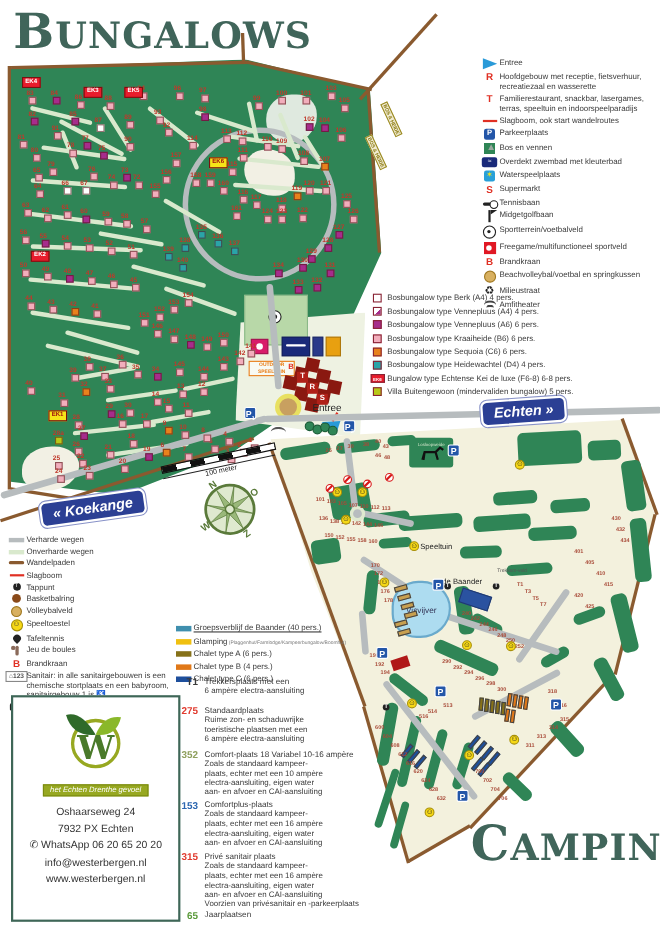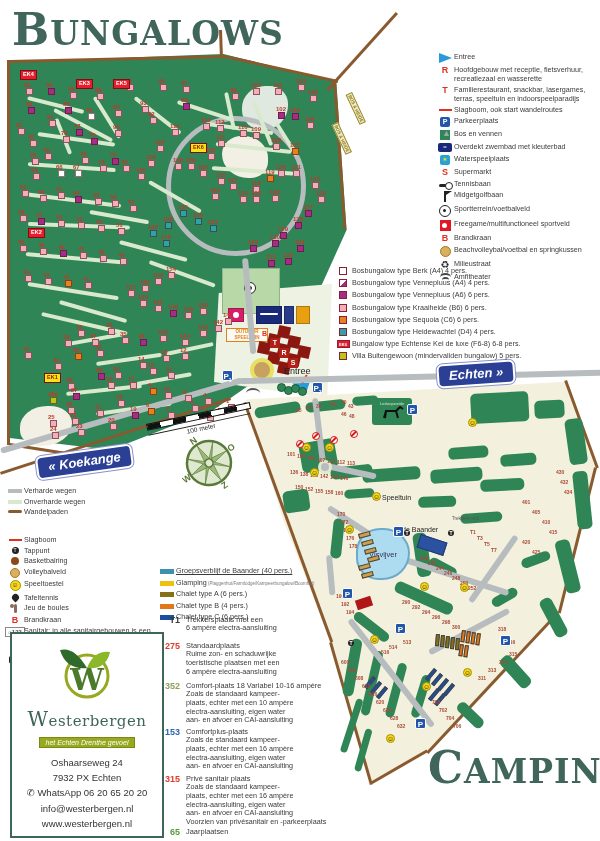--- a/index.html
+++ b/index.html
@@ -1051,21 +1051,21 @@
         <span style="display: inline-block; flex: 0 0 auto; width: 14px; height: 4px; background: rgb(183, 188, 190); margin-top: 2px;"></span>
       </div>
       <div class="leg-tx" style="width: 134px;">Verharde wegen</div>
     </div>
     <div class="leg-row" style="margin-bottom: 1.5px;">
       <div class="leg-ic">
         <span style="display: inline-block; flex: 0 0 auto; width: 14px; height: 4px; background: rgb(217, 233, 205); margin-top: 2px;"></span>
       </div>
       <div class="leg-tx" style="width: 134px;">Onverharde wegen</div>
     </div>
-    <div class="leg-row" style="margin-bottom: 19px;">
+    <div class="leg-row" style="margin-bottom: 2px;">
       <div class="leg-ic">
         <span style="display: inline-block; flex: 0 0 auto; width: 14px; height: 3px; background: rgb(138, 90, 47); border-radius: 2px; margin-top: 2px;"></span>
       </div>
       <div class="leg-tx" style="width: 134px;">Wandelpaden</div>
     </div>
     <div class="leg-row" style="margin-bottom: 1.5px;">
       <div class="leg-ic">
         <span style="display: inline-block; flex: 0 0 auto; width: 13px; height: 2px; background: rgb(224, 48, 36); margin-top: 3px;"></span>
       </div>
       <div class="leg-tx" style="width: 134px;">Slagboom</div>
@@ -1243,21 +1243,20 @@
     </div>
 </div>
 
 <div id="contact-box" class="abs">
   <svg width="66" height="64" viewBox="0 0 66 64" style="margin-top:4px;">
     <circle cx="33" cy="38" r="21" fill="none" stroke="#97a821" stroke-width="3"></circle>
     <path d="M33 30 Q20 8 6 12 Q12 32 33 30 Z" fill="#2f6a2a"></path>
     <path d="M33 30 Q40 12 56 14 Q52 32 33 30 Z" fill="#8ab82a"></path>
     <text x="33" y="52" font-size="30" fill="#4a7a2a" text-anchor="middle" font-family="DejaVu Serif,serif" font-weight="bold">W</text>
   </svg>
-  <div id="brand">Westerbergen</div>
   <div id="tagline">het Echten Drenthe gevoel</div>
   <div id="contact-lines">
       <div>Oshaarseweg 24</div>
       <div>7932 PX  Echten</div>
       <div><span>✆ </span><span>WhatsApp 06 20 65 20 20</span></div>
       <div>info@westerbergen.nl</div>
       <div>www.westerbergen.nl</div>
     </div>
 </div>
 

